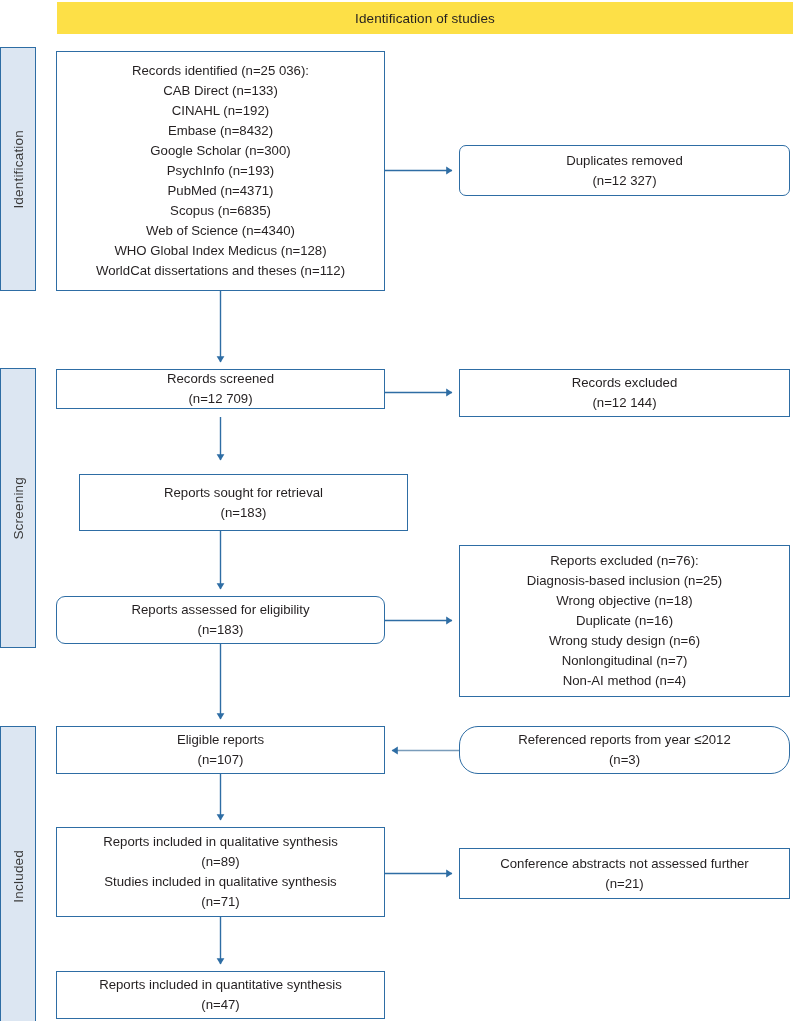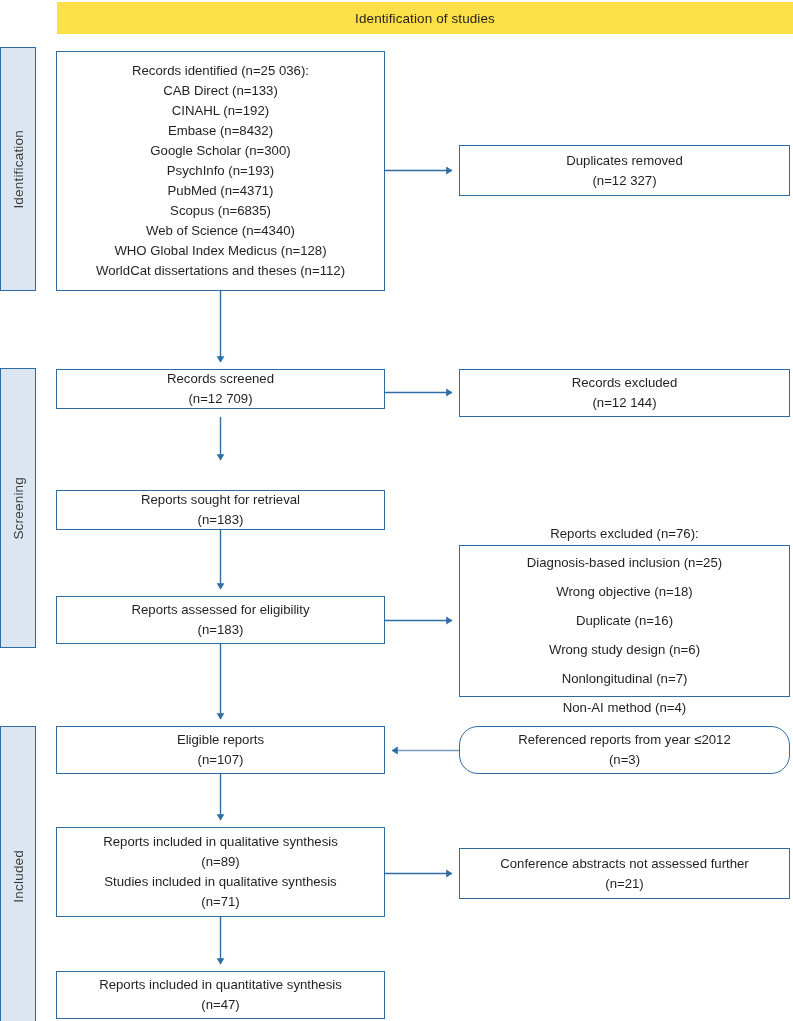--- a/index.html
+++ b/index.html
@@ -73,26 +73,26 @@
     color: #231f20;
     white-space: nowrap;
   }
 
   
   .col-left  { left: 56px;  width: 329px; }
   
   .col-right { left: 459px; width: 331px; }
 
   #box-records-identified   { top: 51px;  height: 240px; }
-  #box-duplicates-removed   { top: 145px; height: 51px;  }
+  #box-duplicates-removed   { top: 145px; height: 51px; border-radius: 7px;  }
   #box-records-screened     { top: 369px; height: 40px;  }
   #box-records-excluded     { top: 369px; height: 48px; align-items: center;  }
-  #box-reports-sought       { top: 490px; height: 40px;  }
-  #box-reports-assessed     { top: 596px; height: 48px;  }
-  #box-reports-excluded     { top: 545px; height: 152px; gap: 9px; }
+  #box-reports-sought       { top: 474px; height: 57px; margin-left: 23px;  }
+  #box-reports-assessed     { top: 596px; height: 48px; border-radius: 9px;  }
+  #box-reports-excluded     { top: 545px; height: 152px; }
   #box-eligible-reports     { top: 726px; height: 48px;  }
   #box-referenced-reports   { top: 726px; height: 48px; border-radius: 19px;  }
   #box-qualitative          { top: 827px; height: 90px;  }
   #box-conference-abstracts { top: 848px; height: 51px;  }
   #box-quantitative         { top: 971px; height: 48px;  }
 
   
   #connectors {
     position: absolute;
     left: 0; top: 0;

